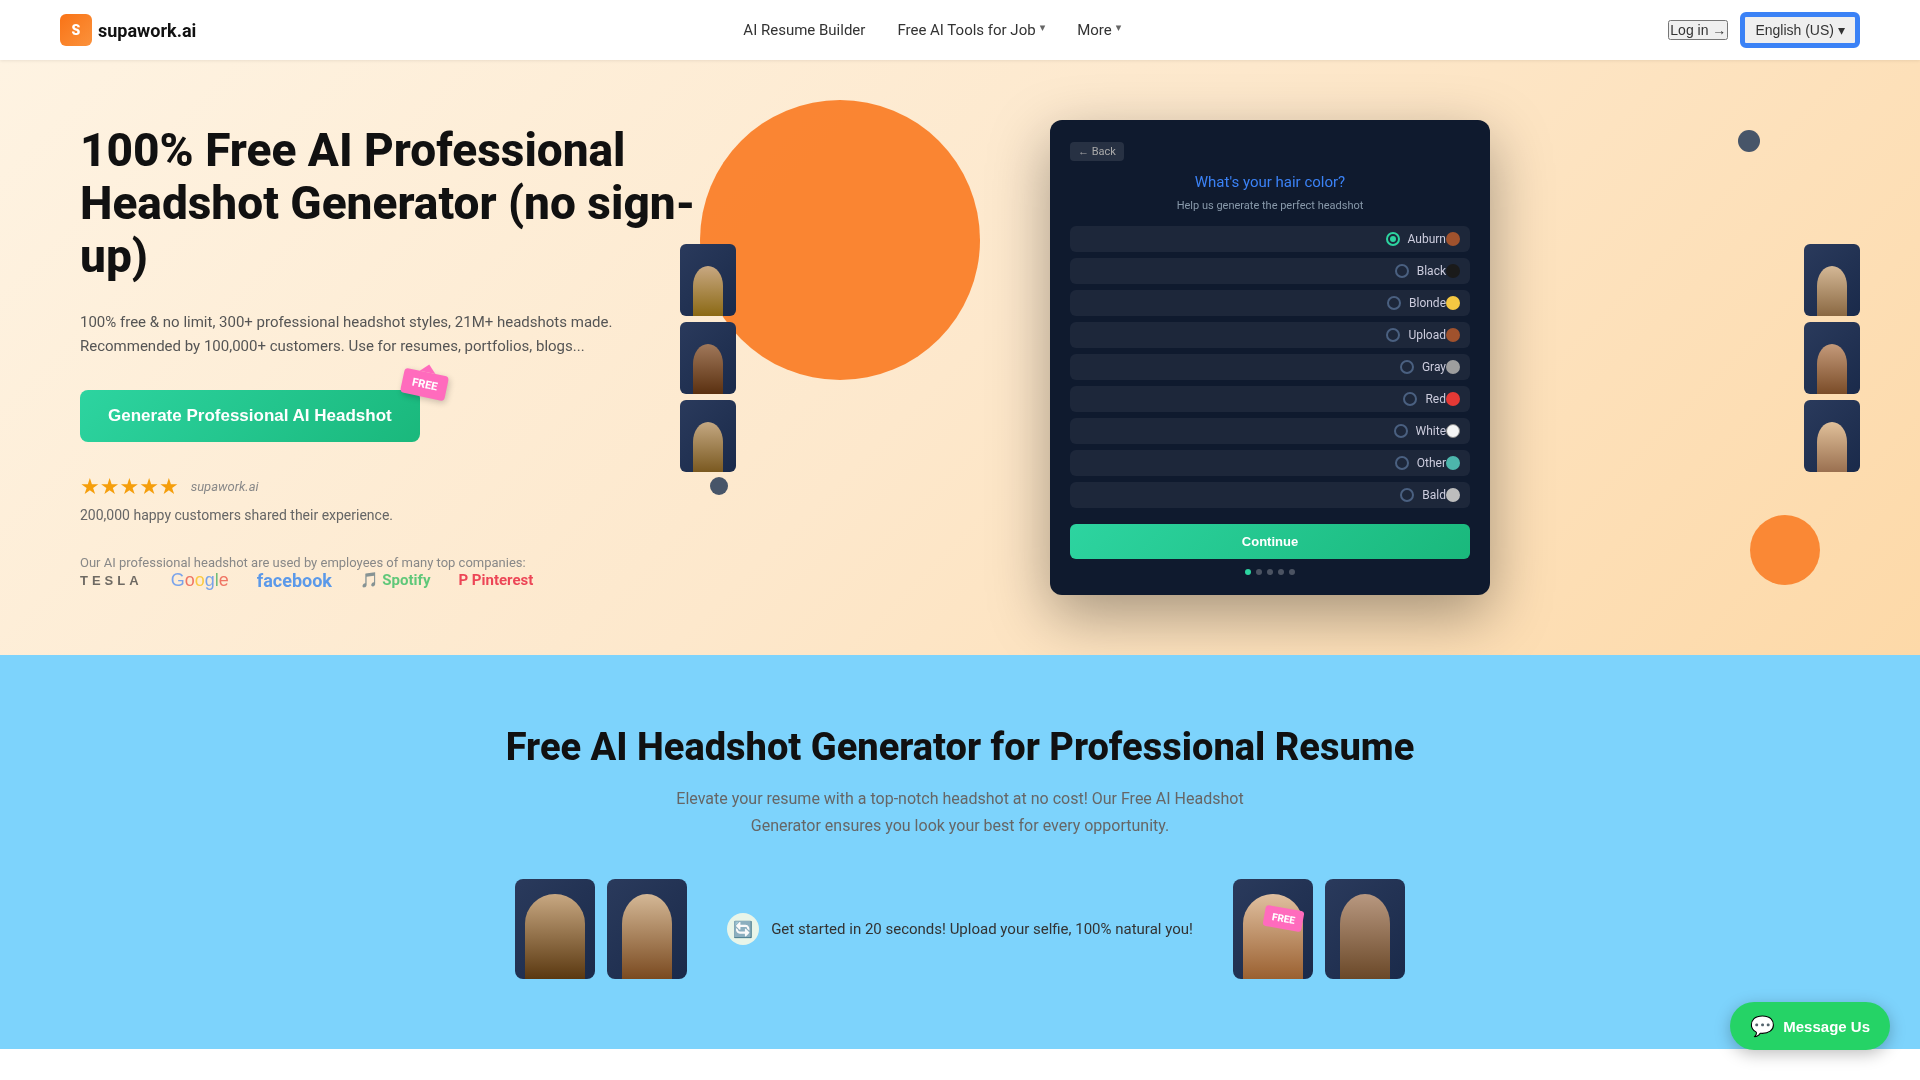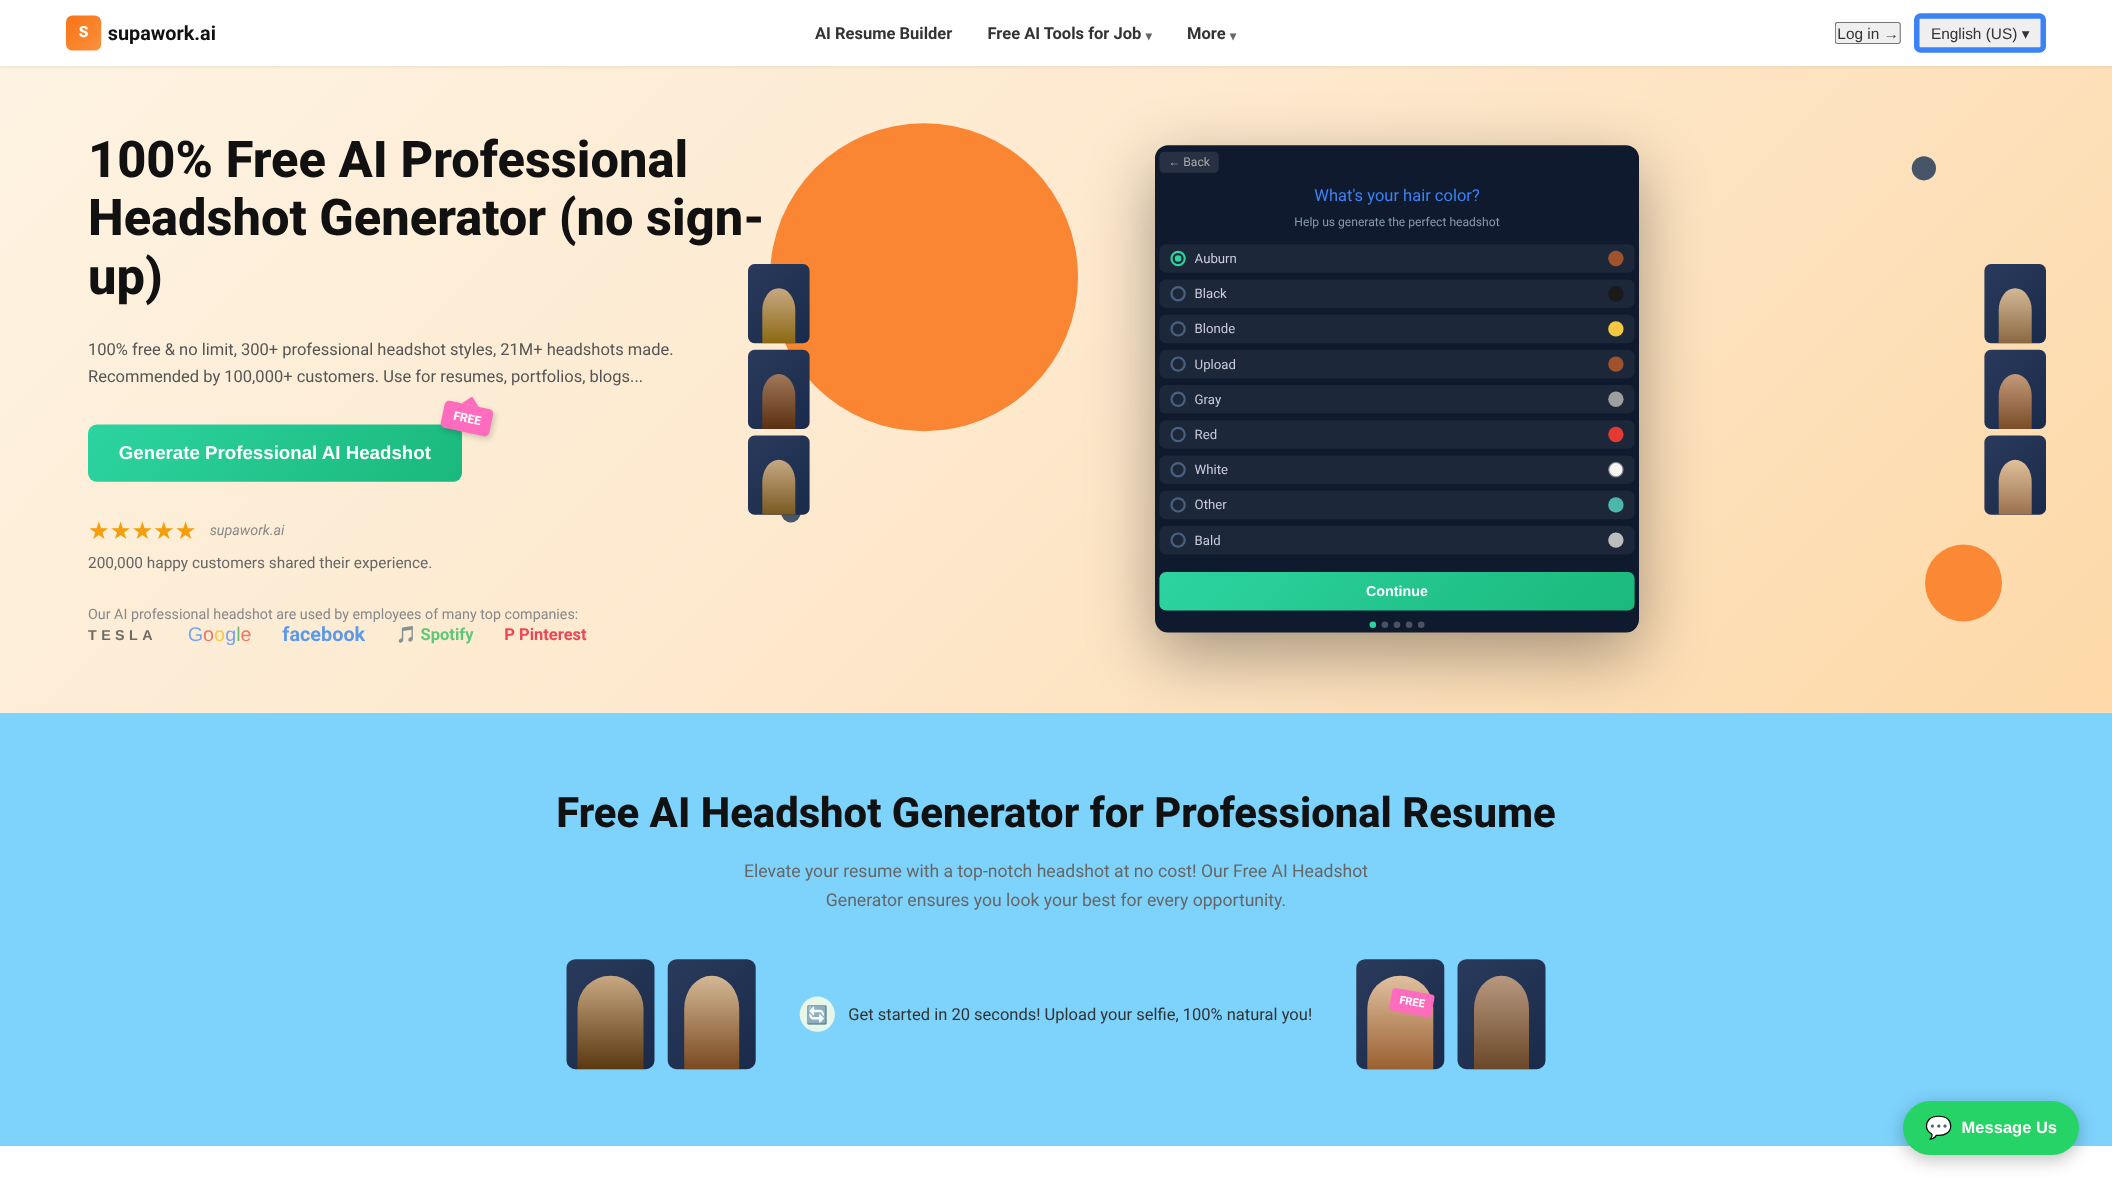--- a/index.html
+++ b/index.html
@@ -7,21 +7,21 @@
 
     
     .navbar {
       display: flex; align-items: center; justify-content: space-between;
       padding: 0 60px; height: 60px; background: #fff;
       box-shadow: 0 1px 3px rgba(0,0,0,0.08); position: sticky; top: 0; z-index: 100;
     }
     .navbar-logo { display: flex; align-items: center; gap: 6px; font-weight: 700; font-size: 18px; color: #111; }
     .logo-icon { width: 32px; height: 32px; background: linear-gradient(135deg, #f97316, #fb923c); border-radius: 6px; display: flex; align-items: center; justify-content: center; color: #fff; font-size: 14px; font-weight: 900; }
     .navbar-links { display: flex; align-items: center; gap: 32px; }
-    .nav-link { font-size: 15px; color: #333; text-decoration: none; cursor: pointer; display: flex; align-items: flex-end; gap: 4px; font-weight: bold; }
+    .nav-link { font-size: 15px; color: #333; text-decoration: none; cursor: pointer; display: flex; align-items: flex-start; gap: 4px; }
     .nav-chevron { font-size: 11px; color: #666; }
     .navbar-right { display: flex; align-items: center; gap: 12px; }
     .login-btn { font-size: 14px; color: #333; cursor: pointer; display: flex; align-items: center; gap: 4px; }
     .lang-btn { font-size: 14px; color: #333; cursor: pointer; border: 5px solid #3b82f6; border-radius: 6px; padding: 5px 10px; display: flex; align-items: center; gap: 4px; }
 
     
     .hero {
       background: linear-gradient(135deg, #fef3e2 0%, #fde8cc 50%, #fdd9a8 100%);
       min-height: 560px; display: flex; align-items: center;
       padding: 60px 80px; position: relative; overflow: hidden;
@@ -81,32 +81,32 @@
     .dark-dot-top {
       position: absolute; width: 22px; height: 22px; border-radius: 50%;
       background: #475569; top: 10px; right: 80px; z-index: 1;
     }
     .dark-dot-bottom {
       position: absolute; width: 18px; height: 18px; border-radius: 50%;
       background: #475569; bottom: 100px; left: 10px; z-index: 1;
     }
     .mockup-card {
       background: #0f1a2e; border-radius: 12px; width: 440px; min-height: 250px;
-      position: relative; z-index: 2; padding: 4px;
+      position: relative; z-index: 2; padding: 20px;
       box-shadow: 0 20px 60px rgba(0,0,0,0.35);
     }
     .mockup-back-btn {
       font-size: 11px; color: #aaa; background: rgba(255,255,255,0.1);
       border-radius: 4px; padding: 3px 8px; display: inline-block; margin-bottom: 12px; cursor: pointer;
     }
     .mockup-title { text-align: center; font-size: 15px; font-weight: 400; color: #3b82f6; margin-bottom: 8px; }
     .mockup-subtitle { text-align: center; font-size: 11px; color: #8899aa; margin-bottom: 14px; }
     .hair-options { display: flex; flex-direction: column; gap: 6px; margin-bottom: 16px; }
     .hair-option {
-      display: flex; align-items: center; justify-content: space-between;
+      display: flex; align-items: center; justify-content: flex-end;
       background: rgba(255,255,255,0.06); border-radius: 6px;
       padding: 6px 10px; cursor: pointer;
     }
     .hair-option-left { display: flex; align-items: center; gap: 8px; }
     .hair-radio {
       width: 14px; height: 14px; border-radius: 50%; border: 2px solid #4a6080;
       display: flex; align-items: center; justify-content: center;
     }
     .hair-radio.selected { border-color: #2dd4a0; }
     .hair-radio.selected::after {

